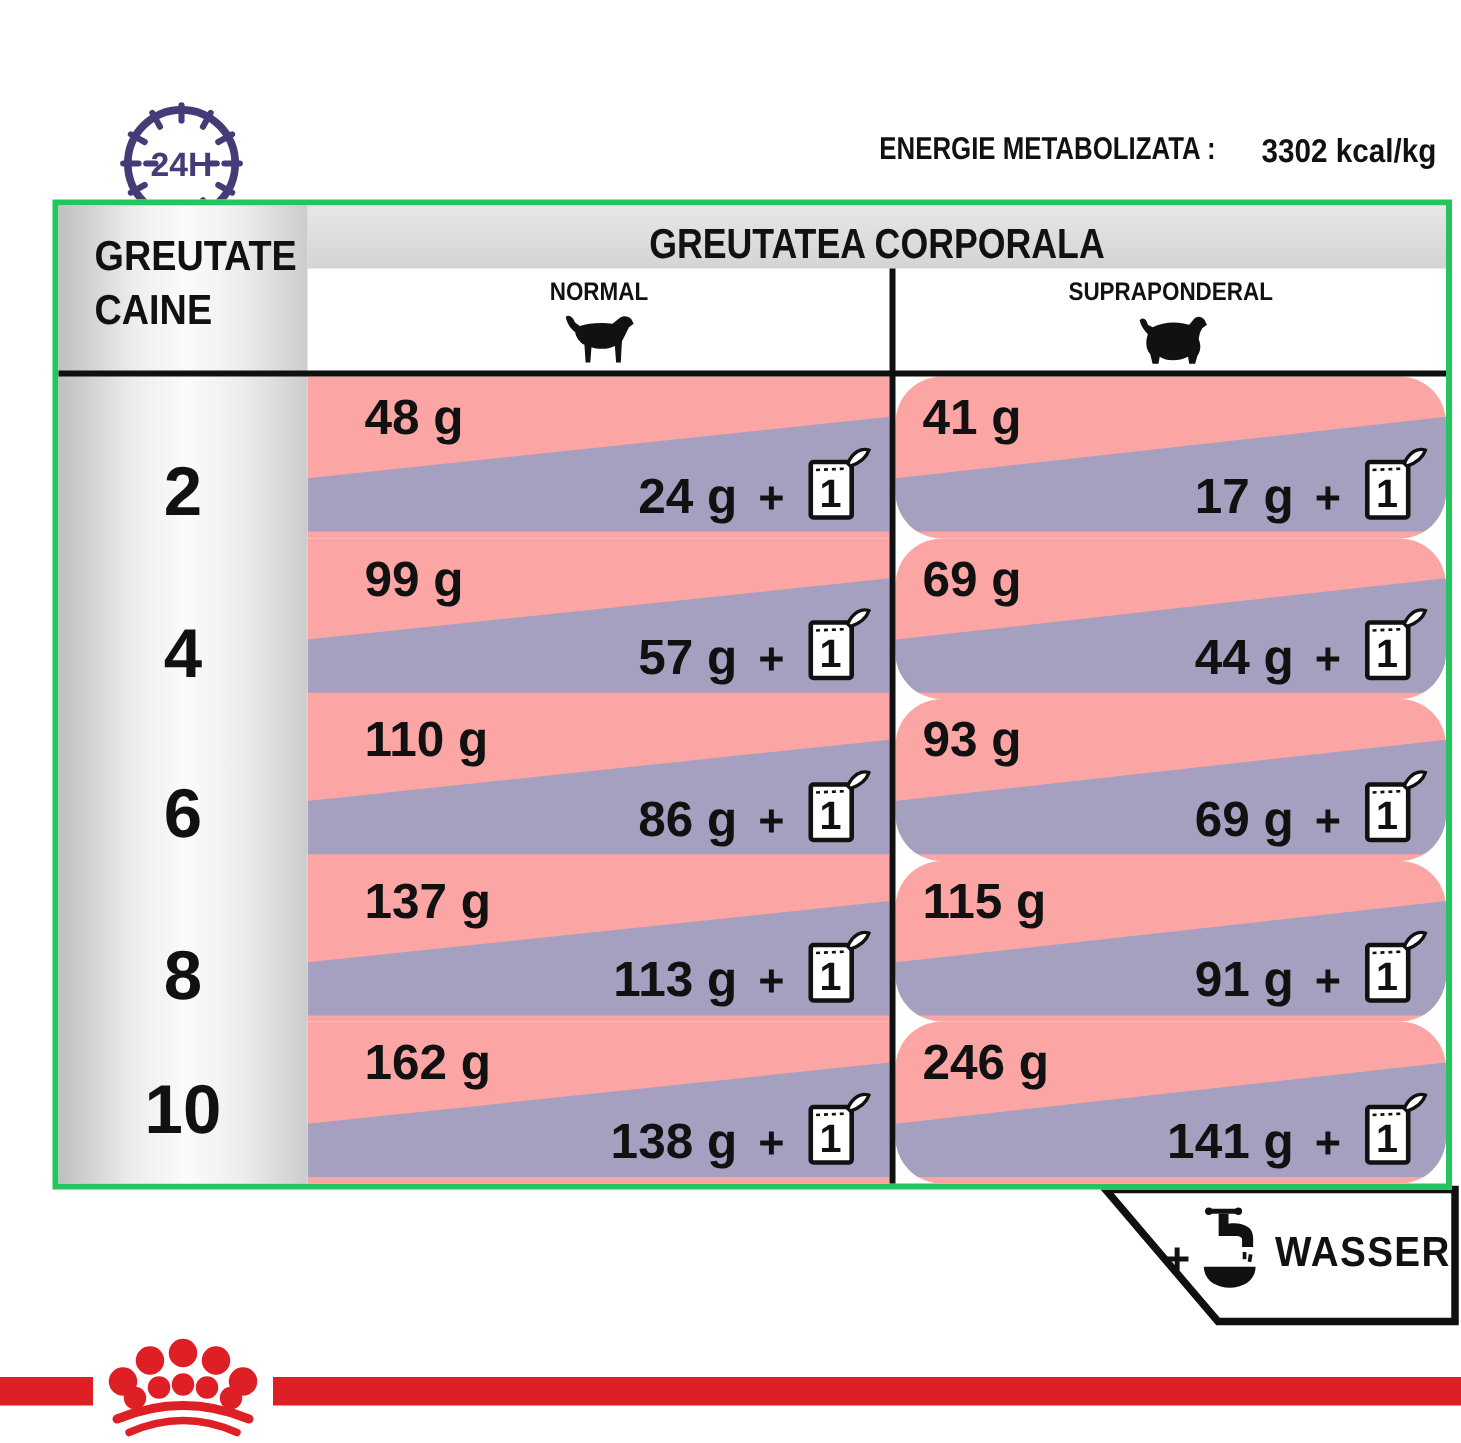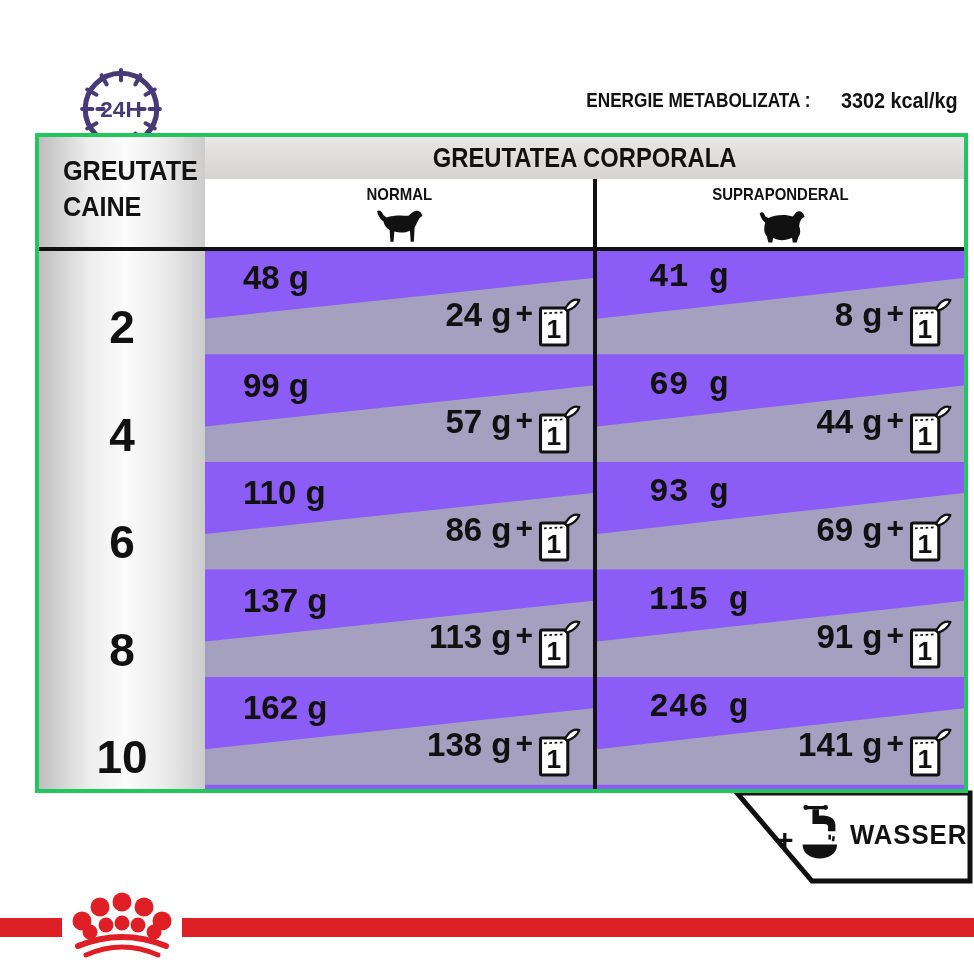--- a/index.html
+++ b/index.html
@@ -29,42 +29,42 @@
     position:absolute;left:24px;top:16px;font-weight:bold;font-size:28px;line-height:1.28;
     transform:scaleX(0.9);transform-origin:left top;white-space:pre-line;
   }
   .weight-num{
     position:absolute;left:0;width:166px;text-align:center;font-weight:bold;font-size:46px;line-height:1;
   }
   .data-area{position:absolute;left:166px;top:0;right:0;bottom:0;}
   .gray-band{
     position:absolute;left:0;right:0;top:0;height:42px;
     background:linear-gradient(to bottom,#e9e7e5,#d6d4d2);
-    display:flex;align-items:center;justify-content:center;
+    display:flex;align-items:flex-end;justify-content:center;
   }
   .table-title{font-weight:bold;font-size:28px;transform:scaleX(0.85);white-space:nowrap;}
   .col-heads{position:absolute;left:0;right:0;top:42px;height:68px;display:flex;}
   .col-head{display:flex;flex-direction:column;align-items:center;padding-top:6px;}
   .col-head .cap{font-weight:bold;font-size:17px;transform:scaleX(0.88);white-space:nowrap;}
   .cell-n{width:388px;}
   .cell-gap{width:4px;}
-  .cell-s{flex:1;}
+  .cell-s{flex:1;border-radius:31px;}
   .head-rule{position:absolute;left:-166px;right:0;top:110px;height:4px;background:#101010;z-index:4;}
   .v-divider{position:absolute;left:388px;top:42px;bottom:0;width:4px;background:#101010;z-index:3;}
   .rows{position:absolute;left:0;right:0;top:114px;bottom:0;display:flex;flex-direction:column;}
   .row{flex:1;display:flex;position:relative;}
-  .cell{position:relative;overflow:hidden;background:#8b5cf6;}
+  .cell{position:relative;overflow:hidden;background:#fca5a5;}
   .band{
     position:absolute;inset:0;background:#a6a0c0;
     clip-path:polygon(0 63%,100% 25%,100% 96%,0 96%);
   }
   .dry{position:absolute;left:38px;top:8px;font-weight:bold;font-size:33px;}
-  .cell-s .dry{left:52px;font-family:Liberation Mono, monospace;}
+  .cell-s .dry{left:18px;}
   .mixed{
-    position:absolute;right:12px;bottom:9px;display:flex;align-items:flex-start;gap:4px;
+    position:absolute;right:12px;bottom:9px;display:flex;align-items:flex-end;gap:14px;
     font-weight:bold;font-size:33px;
   }
   .mixed .plus{font-size:30px;}
   .pouch{width:44px;height:54px;display:block;}
   
   .water-tab{position:absolute;left:690px;top:789px;width:284px;height:100px;z-index:2;}
   .water-tab .plus{position:absolute;left:86px;top:34px;font-weight:bold;font-size:30px;}
   .water-tab .faucet{position:absolute;left:106px;top:8px;width:46px;height:72px;}
   .water-label{position:absolute;left:160px;top:30px;font-weight:bold;font-size:28px;letter-spacing:1px;transform:scaleX(0.92);transform-origin:left center;}
   
@@ -110,21 +110,21 @@
 </div>
 
 <div class="table-wrap">
   <div class="left-col">
     <div class="corner-title">GREUTATE
 CAINE</div>
     <div class="weight-num" style="top:167px">2</div>
     <div class="weight-num" style="top:275px">4</div>
     <div class="weight-num" style="top:382px">6</div>
     <div class="weight-num" style="top:490px">8</div>
-    <div class="weight-num" style="top:597px">10</div>
+    <div class="weight-num" style="top:579px">10</div>
   </div>
 
   <div class="data-area">
     <div class="gray-band">
       <span class="table-title">GREUTATEA CORPORALA</span>
     </div>
 
     <div class="col-heads">
       <div class="col-head cell-n">
         <span class="cap">NORMAL</span>
@@ -156,21 +156,21 @@
               <svg class="pouch">
                 <use href="#pouch-sym"></use>
               </svg>
             </div>
         </div>
           <div class="cell-gap"></div>
         <div class="cell cell-s">
             <div class="band"></div>
           <div class="dry">41 g</div>
           <div class="mixed">
-              <span>8 g</span>
+              <span>17 g</span>
               <span class="plus">+</span>
               <svg class="pouch">
                 <use href="#pouch-sym"></use>
               </svg>
             </div>
         </div>
       </div>
 
       <div class="row">
         <div class="cell cell-n">

